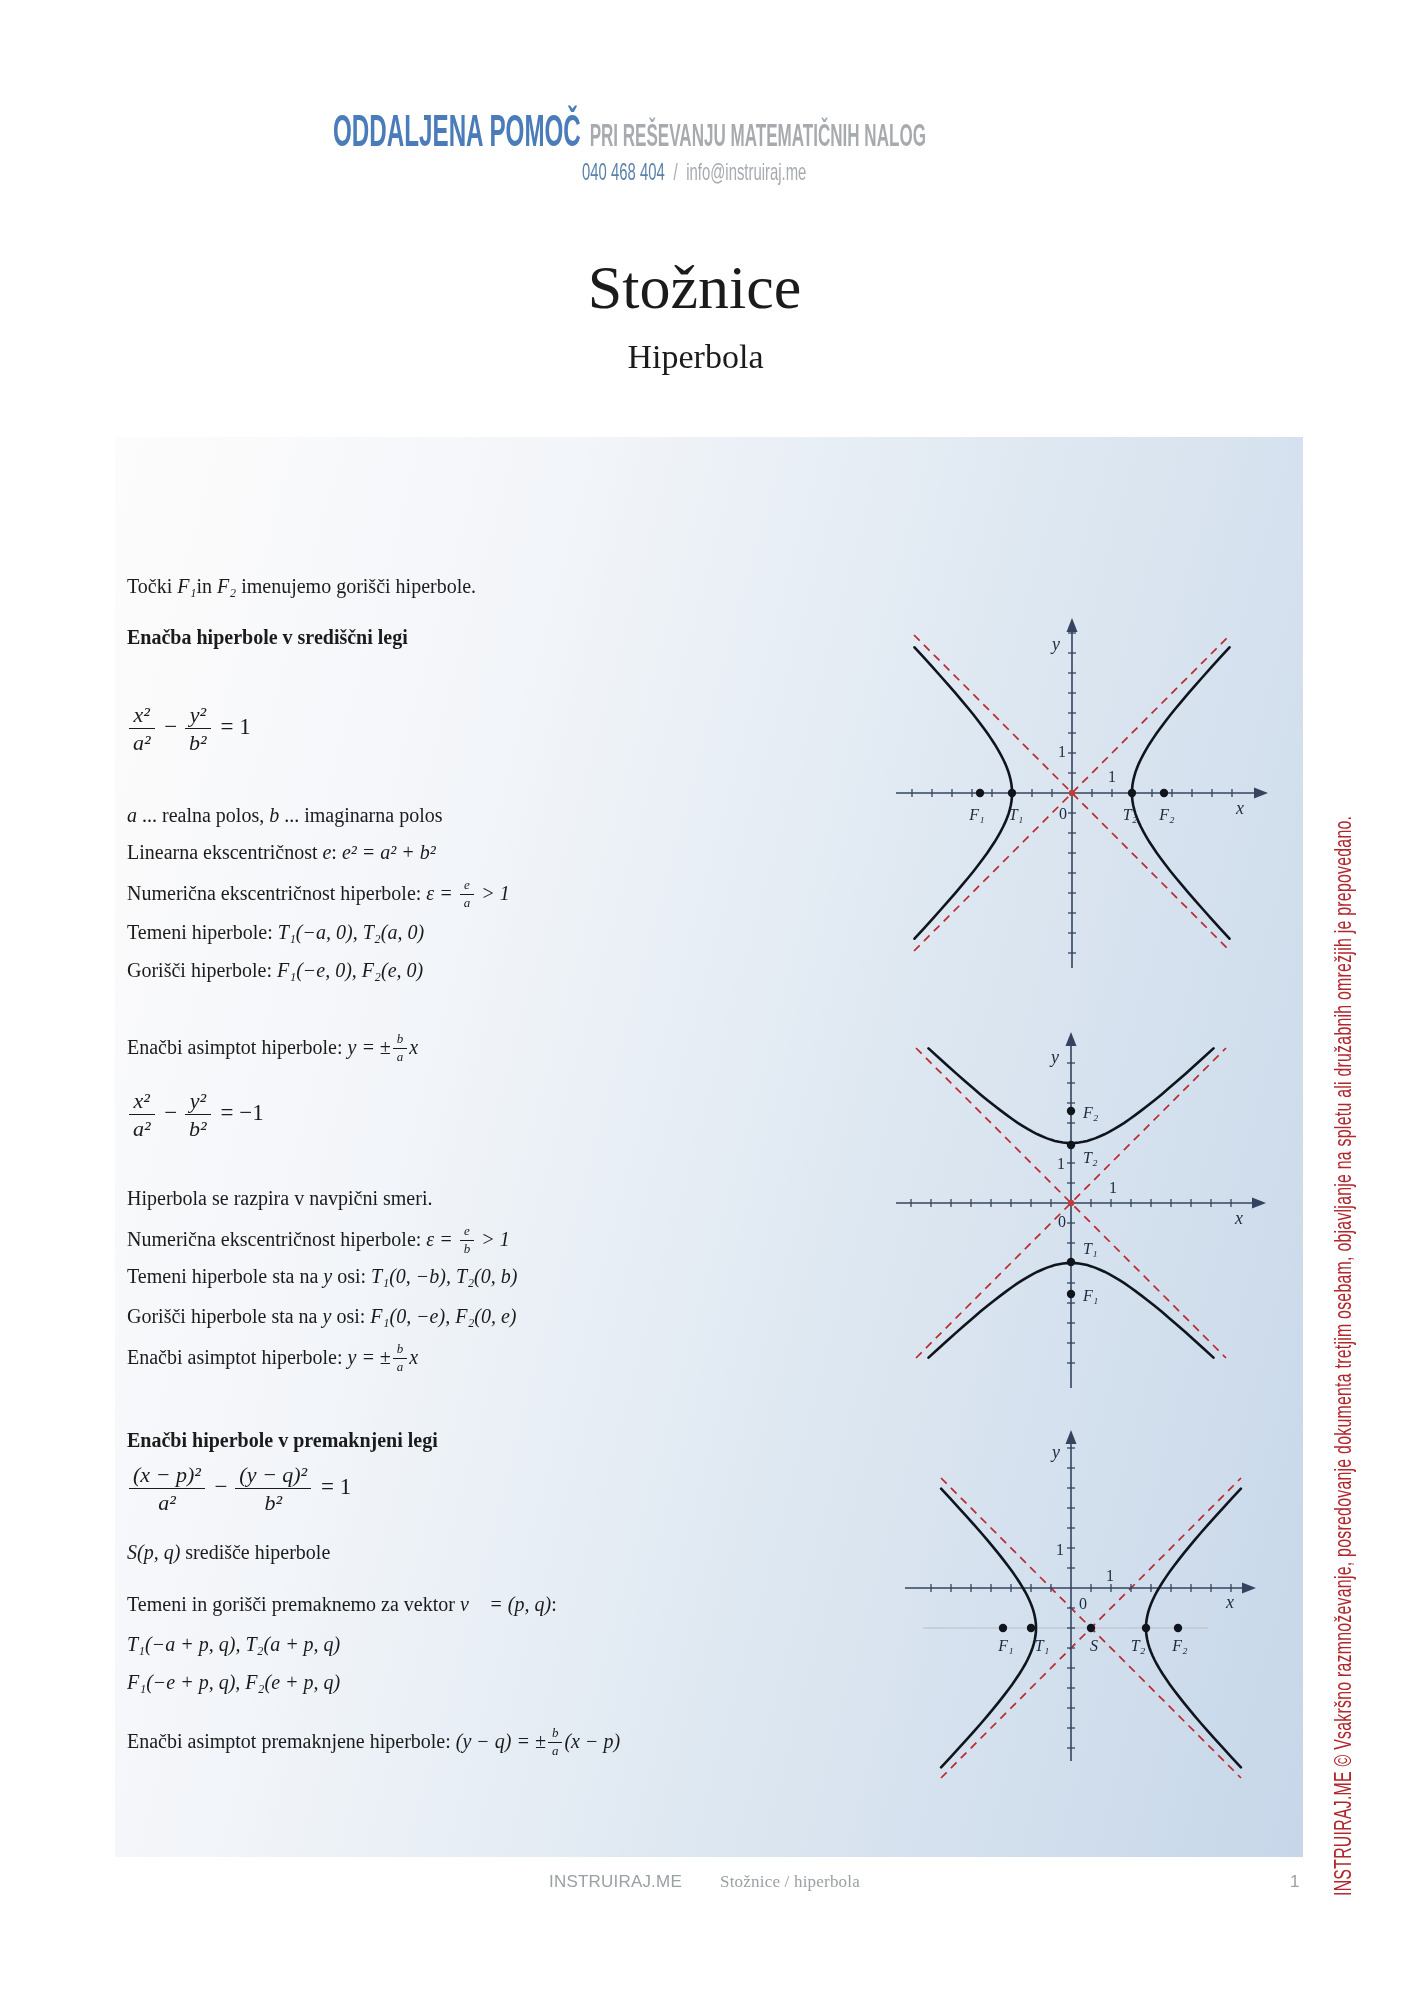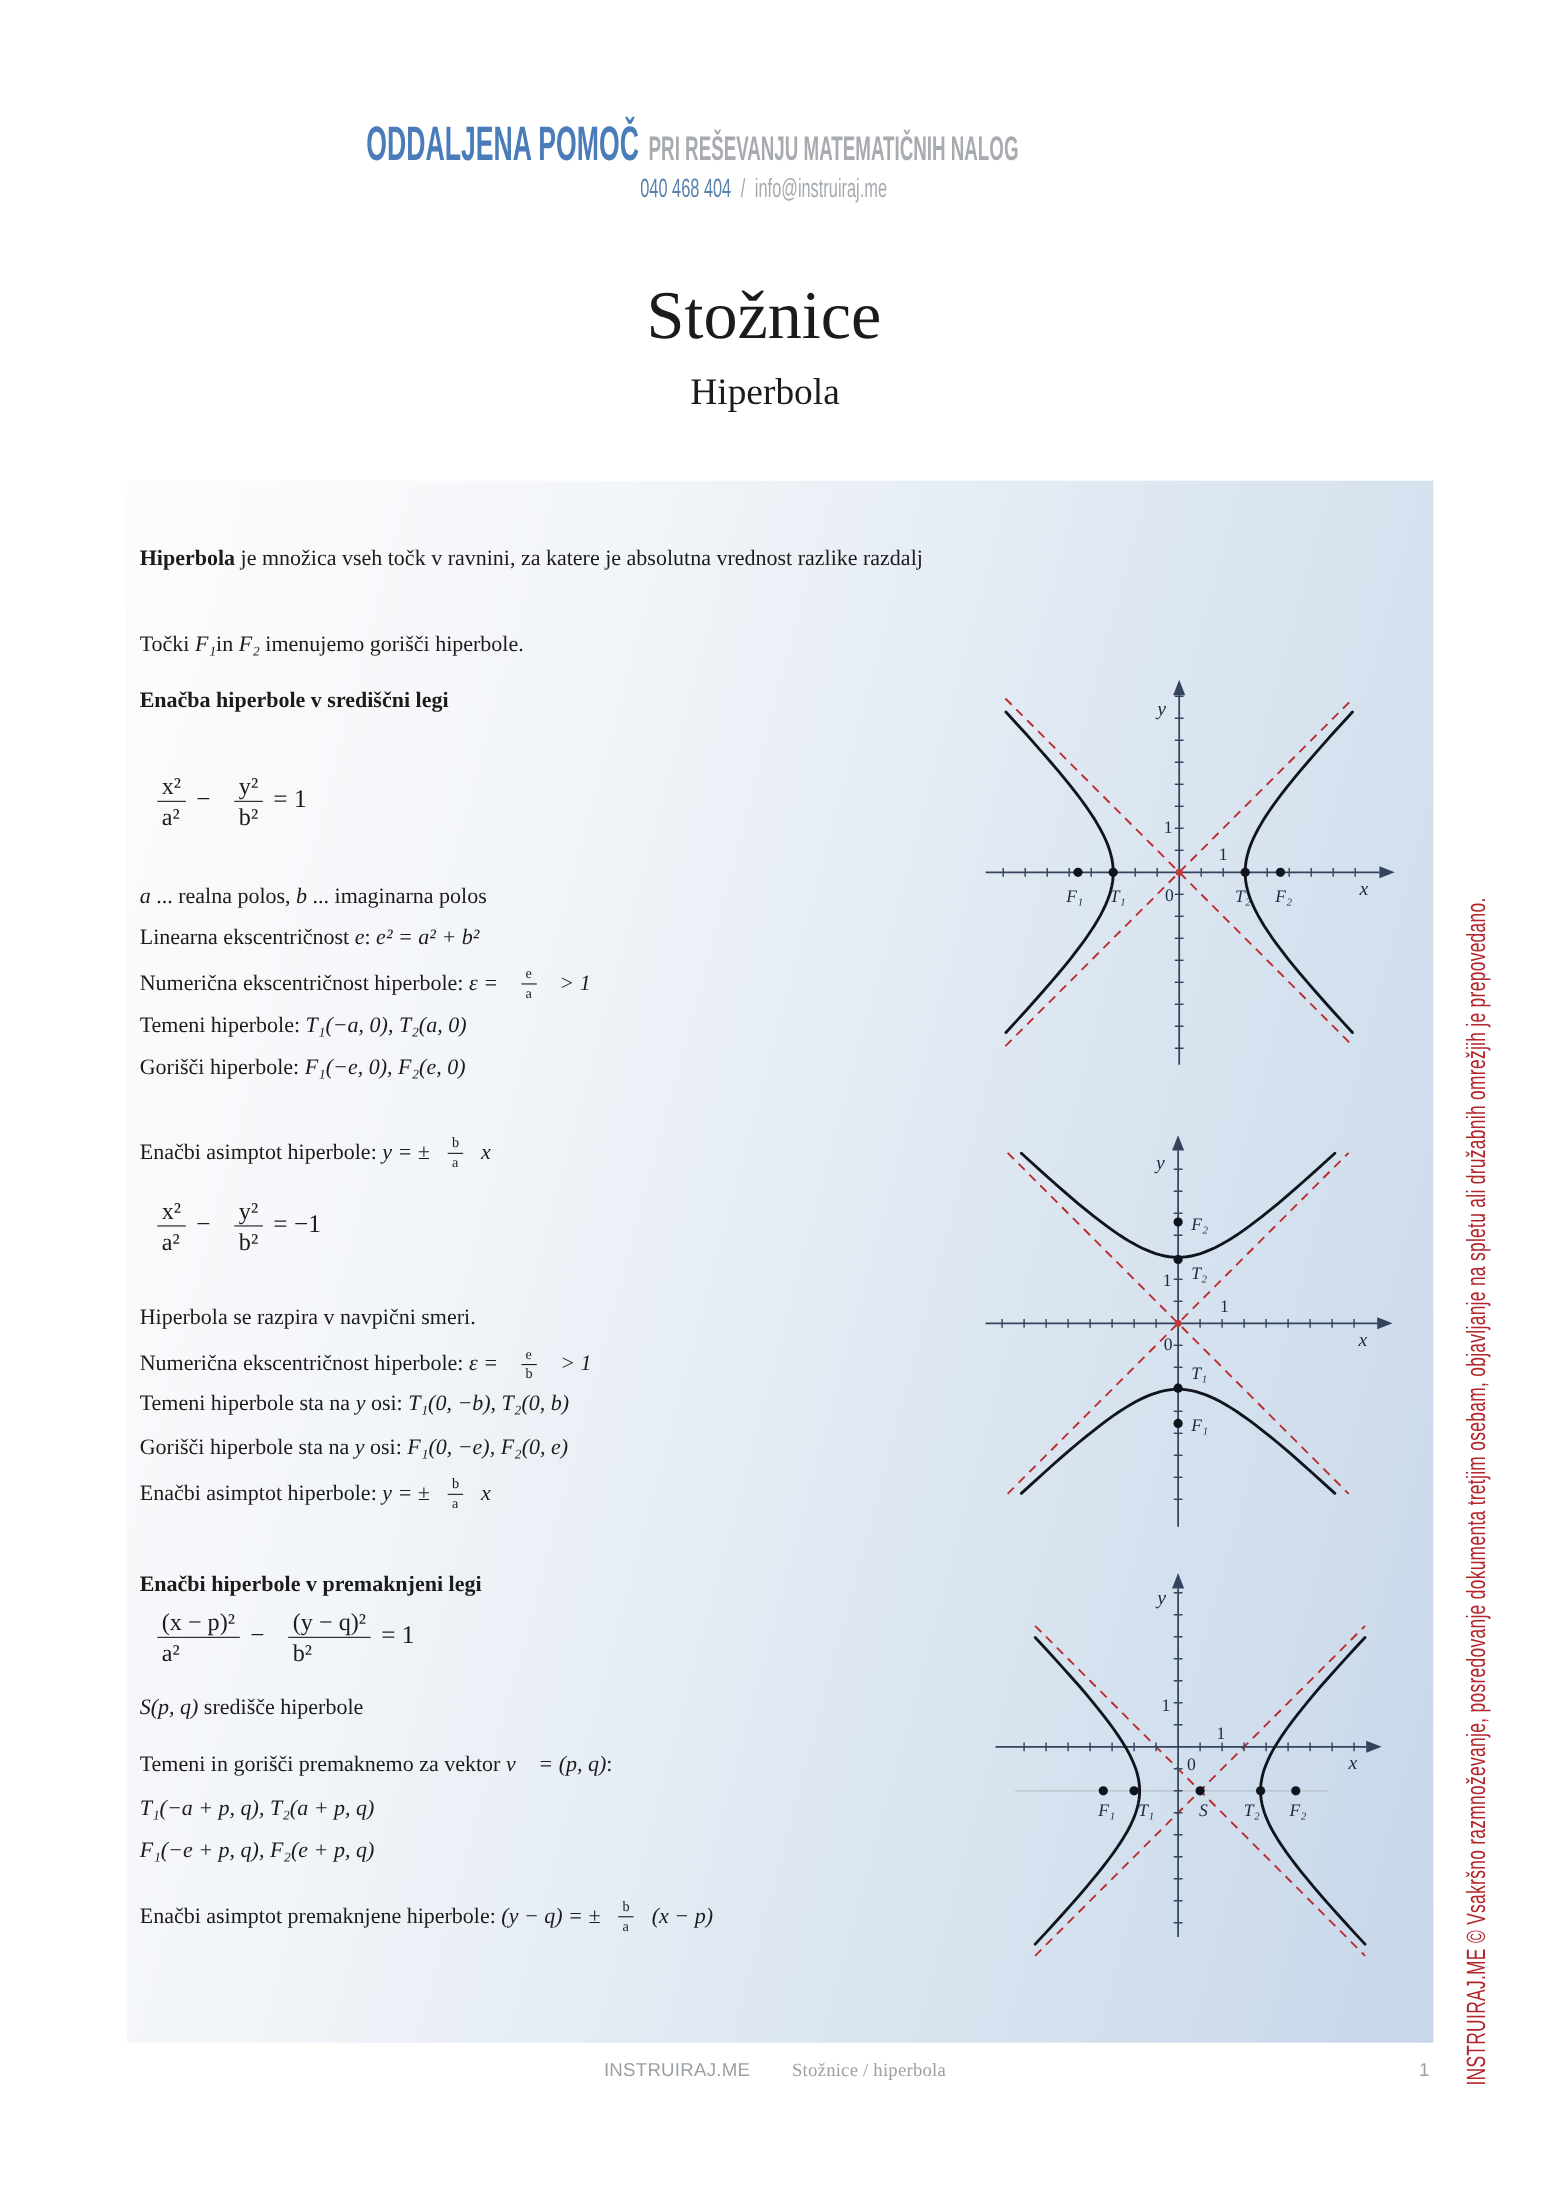--- a/index.html
+++ b/index.html
@@ -27,22 +27,22 @@
 
   
   .content-box{position:absolute;left:115px;top:437px;width:1188px;height:1420px;
                background:linear-gradient(105deg,#fdfcfc 0%,#f2f5f9 30%,#dde7f1 62%,#c7d7e9 100%);}
 
   
   .line{position:absolute;left:127px;white-space:nowrap;font-size:20px;line-height:1.25;}
   .sg-b{font-weight:bold;}
   .sg-m{font-style:italic;}
   .sg-dm{font-style:normal;}
-  .frac{display:inline-block;vertical-align:-0.95em;
-        font-size:13px;line-height:1.15;margin:0 16px;}
+  .frac{display:inline-block;vertical-align:-0.95em;text-align:center;font-style:italic;
+        font-size:13px;line-height:1.15;margin:0 2px;}
   .line .frac{vertical-align:-0.55em;}
   .frac .fn{display:block;padding:0 4px 1px;border-bottom:1.3px solid #1b1b1b;}
   .frac .fd{display:block;padding:1px 4px 0;}
   .disp{font-size:23px;font-style:normal;}
   .disp .frac{font-size:22px;vertical-align:middle;margin-right:4px;}
   .disp .frac .fn{border-bottom-width:1.5px;}
 
   
   svg.graph{position:absolute;}
 
@@ -69,21 +69,20 @@
   </div>
   <div class="contact-line">
     <span class="phone">040 468 404</span><span class="contact-sep">/</span><span class="email">info@instruiraj.me</span>
   </div>
 
   <div class="title-main">Stožnice</div>
   <div class="title-sub">Hiperbola</div>
 
   <div class="content-box"></div>
 
-  <div class="line" style="top:496px"><span class="sg-b">Hiperbola</span><span class="sg-t"> je množica vseh točk v ravnini, za katere je absolutna vrednost razlike razdalj</span></div>
   <div class="line" style="top:574px"><span class="sg-t">Točki </span><span class="sg-m">F₁</span><span class="sg-t">in </span><span class="sg-m">F₂</span><span class="sg-t"> imenujemo gorišči hiperbole.</span></div>
 
   <div class="line" style="top:625px"><span class="sg-b">Enačba hiperbole v središčni legi</span></div>
   <div class="line disp" style="top:702px"><span class="frac"><span class="fn">x²</span><span class="fd">a²</span></span><span class="sg-dm"> − </span><span class="frac"><span class="fn">y²</span><span class="fd">b²</span></span><span class="sg-dm"> = 1</span></div>
 
   <div class="line" style="top:803px"><span class="sg-m">a</span><span class="sg-t"> ... realna polos, </span><span class="sg-m">b</span><span class="sg-t"> ... imaginarna polos</span></div>
   <div class="line" style="top:840px"><span class="sg-t">Linearna ekscentričnost </span><span class="sg-m">e</span><span class="sg-t">: </span><span class="sg-m">e² = a² + b²</span></div>
   <div class="line" style="top:878px"><span class="sg-t">Numerična ekscentričnost hiperbole: </span><span class="sg-m">ε = </span><span class="frac"><span class="fn">e</span><span class="fd">a</span></span><span class="sg-m"> &gt; 1</span></div>
   <div class="line" style="top:920px"><span class="sg-t">Temeni hiperbole: </span><span class="sg-m">T₁(−a, 0), T₂(a, 0)</span></div>
   <div class="line" style="top:958px"><span class="sg-t">Gorišči hiperbole: </span><span class="sg-m">F₁(−e, 0), F₂(e, 0)</span></div>

